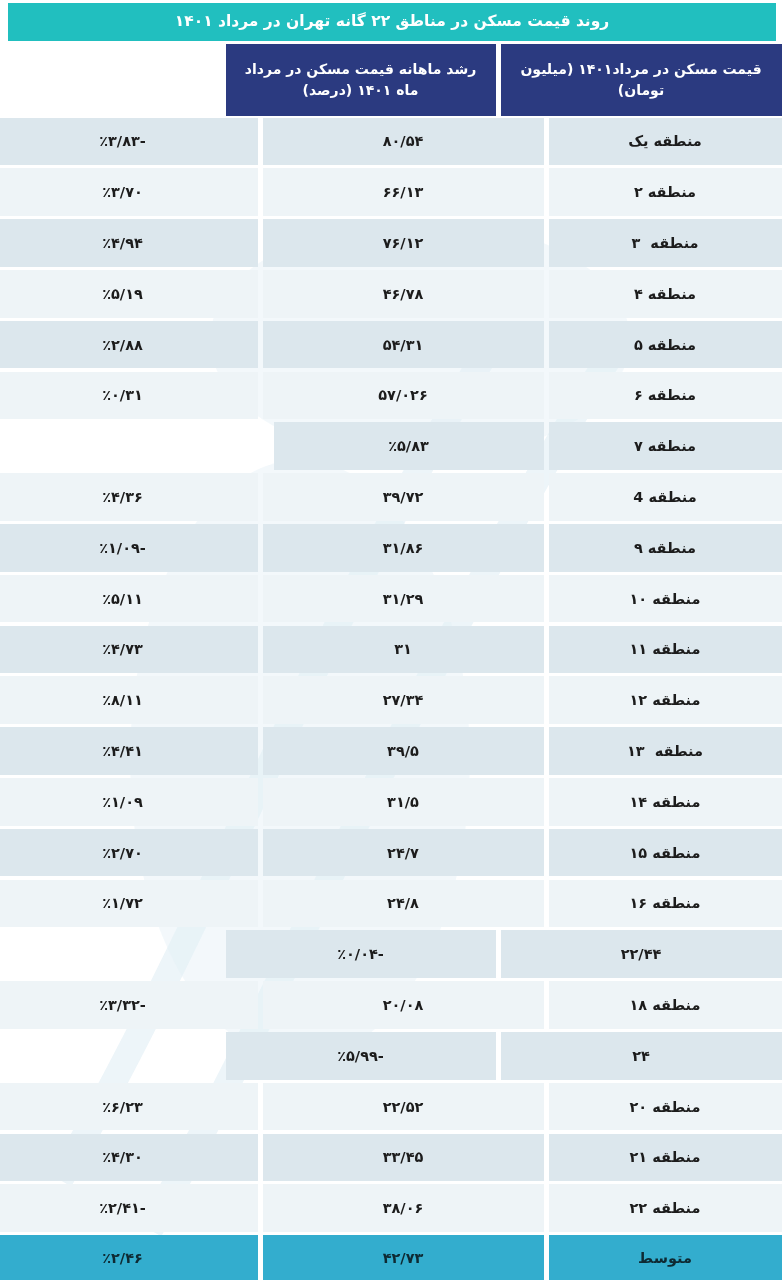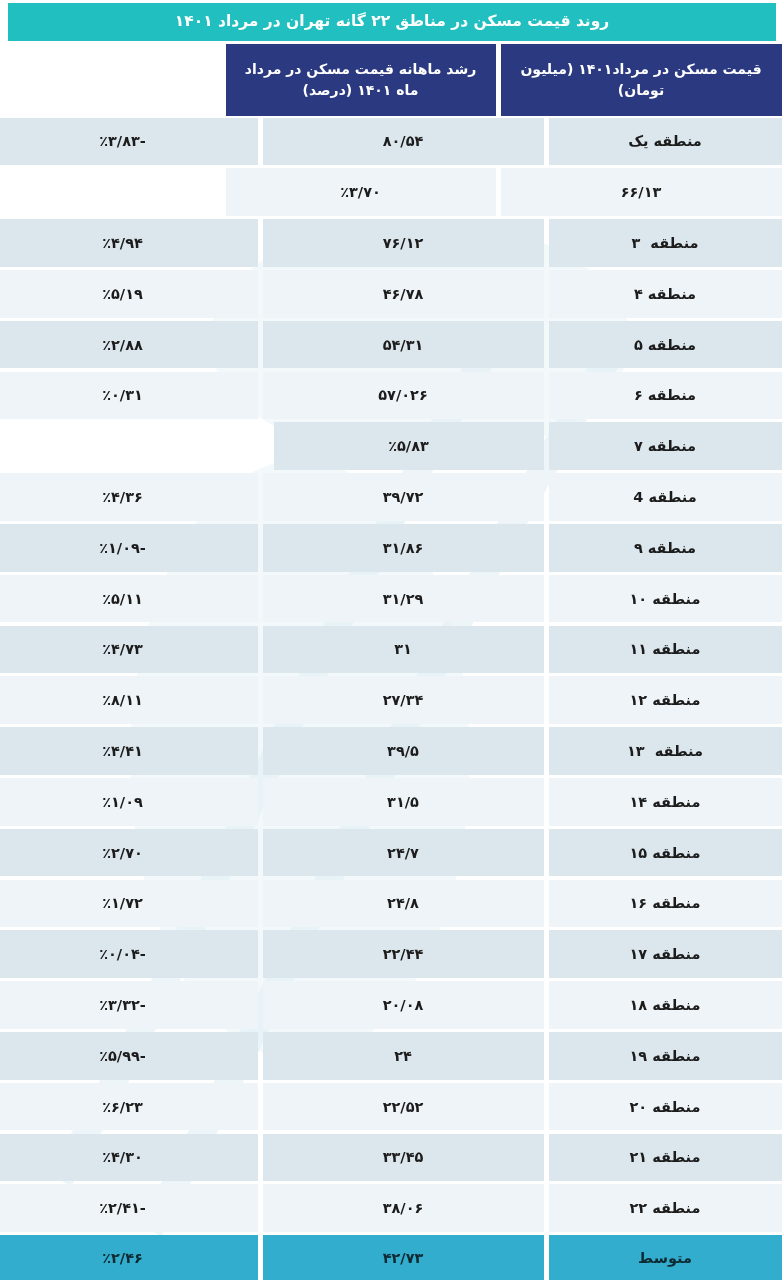--- a/index.html
+++ b/index.html
@@ -160,20 +160,21 @@
         <div class="cell c-price">قیمت مسکن در مرداد۱۴۰۱ (میلیون تومان)</div>
         <div class="cell c-growth">رشد ماهانه قیمت مسکن در مرداد ماه ۱۴۰۱ (درصد)</div>
       </div>
 
       <div class="row row-data odd">
         <div class="cell c-name">منطقه یک</div>
         <div class="cell c-price">۸۰/۵۴</div>
         <div class="cell c-growth">-٪۳/۸۳</div>
       </div>
       <div class="row row-data even">
+        <div class="cell c-name">منطقه ۲</div>
         <div class="cell c-price">۶۶/۱۳</div>
         <div class="cell c-growth">٪۳/۷۰</div>
       </div>
       <div class="row row-data odd">
         <div class="cell c-name">منطقه  ۳</div>
         <div class="cell c-price">۷۶/۱۲</div>
         <div class="cell c-growth">٪۴/۹۴</div>
       </div>
       <div class="row row-data even">
         <div class="cell c-name">منطقه ۴</div>
@@ -233,31 +234,29 @@
         <div class="cell c-name">منطقه ۱۵</div>
         <div class="cell c-price">۲۴/۷</div>
         <div class="cell c-growth">٪۲/۷۰</div>
       </div>
       <div class="row row-data even">
         <div class="cell c-name">منطقه ۱۶</div>
         <div class="cell c-price">۲۴/۸</div>
         <div class="cell c-growth">٪۱/۷۲</div>
       </div>
       <div class="row row-data odd">
-        <div class="cell c-name">منطقه ۱۷</div>
         <div class="cell c-price">۲۲/۴۴</div>
         <div class="cell c-growth">-٪۰/۰۴</div>
       </div>
       <div class="row row-data even">
         <div class="cell c-name">منطقه ۱۸</div>
         <div class="cell c-price">۲۰/۰۸</div>
         <div class="cell c-growth">-٪۳/۳۲</div>
       </div>
       <div class="row row-data odd">
-        <div class="cell c-name">منطقه ۱۹</div>
         <div class="cell c-price">۲۴</div>
         <div class="cell c-growth">-٪۵/۹۹</div>
       </div>
       <div class="row row-data even">
         <div class="cell c-name">منطقه ۲۰</div>
         <div class="cell c-price">۲۲/۵۲</div>
         <div class="cell c-growth">٪۶/۲۳</div>
       </div>
       <div class="row row-data odd">
         <div class="cell c-name">منطقه ۲۱</div>

